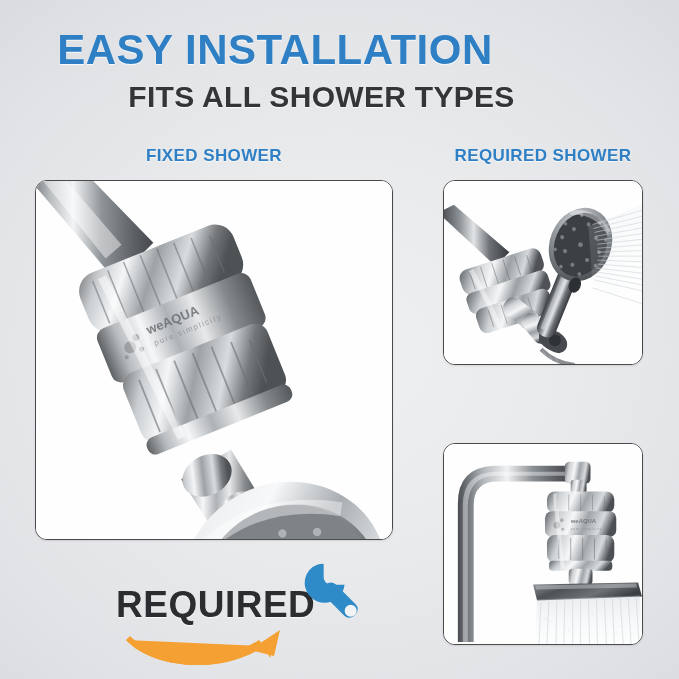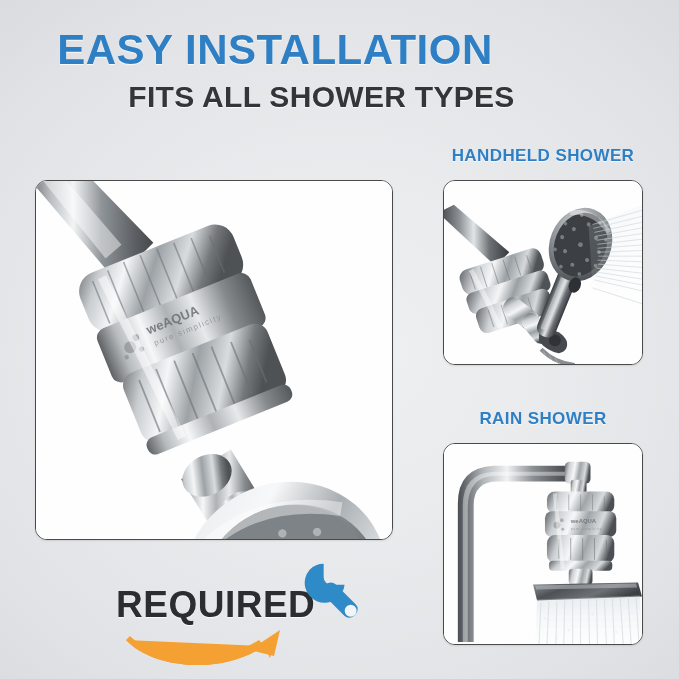--- a/index.html
+++ b/index.html
@@ -74,22 +74,22 @@
   #amazon-smile { position:absolute; left:124px; top:624px; width:170px; height:48px; }
 </style>
 </head>
 <body>
 
 <div id="stage">
 
   <div class="headline">EASY INSTALLATION</div>
   <div class="subhead">FITS ALL SHOWER TYPES</div>
 
-  <div class="panel-label" id="lbl-handheld">HANDHELD SHOWER</div>
-  <div class="panel-label" id="lbl-rain">RAIN SHOWER</div>
+  <div class="panel-label" id="lbl-fixed">FIXED SHOWER</div>
+  <div class="panel-label" id="lbl-handheld">REQUIRED SHOWER</div>
 
   <div class="panel" id="panel-fixed">
     <svg viewBox="0 0 358 360" preserveAspectRatio="xMidYMid slice">
       <defs>
         <linearGradient id="chromeA" x1="0" y1="0" x2="1" y2="0.3">
           <stop offset="0" stop-color="#6d7174"></stop>
           <stop offset="0.16" stop-color="#c9cdd0"></stop>
           <stop offset="0.33" stop-color="#f3f5f6"></stop>
           <stop offset="0.52" stop-color="#9da2a6"></stop>
           <stop offset="0.72" stop-color="#d9dcde"></stop>

